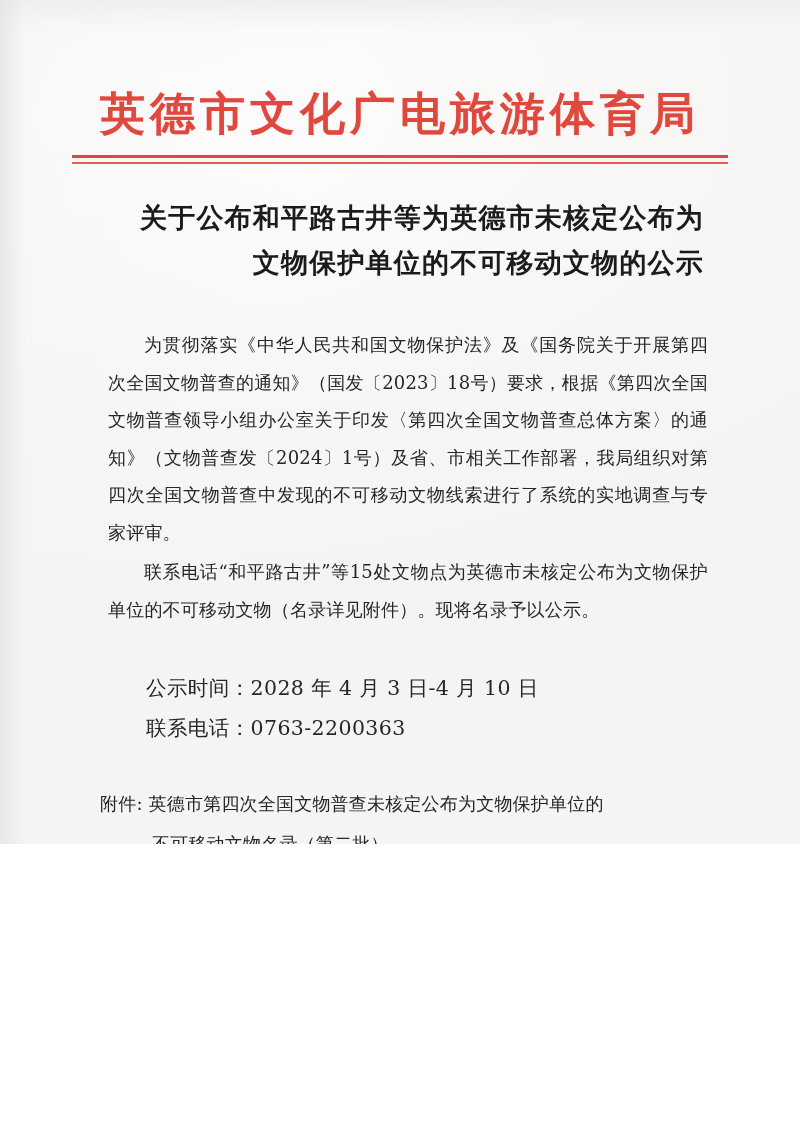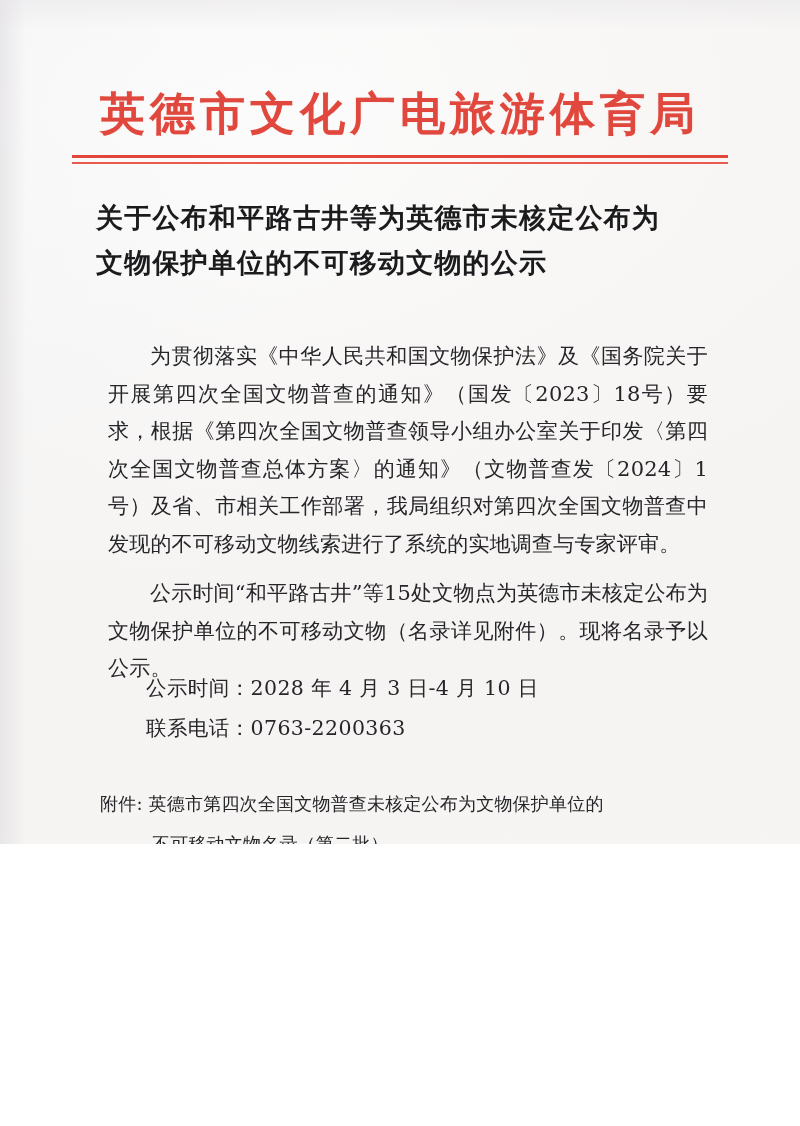--- a/index.html
+++ b/index.html
@@ -77,45 +77,45 @@
     height: 1.6px;
     background: #e8594e;
   }
 
   
   .doc-title {
     position: absolute;
     left: 96px;
     right: 96px;
     top: 196px;
-    text-align: left;
+    text-align: right;
     font-family: "DejaVu Serif", "Liberation Serif", serif;
     font-weight: bold;
     font-size: 27px;
     color: #1b1b1d;
     line-height: 1.66;
     letter-spacing: 1.2px;
   }
 
   
   .body-block {
     position: absolute;
     left: 108px;
     right: 92px;
     top: 326px;
   }
   .para {
     font-family: "DejaVu Serif", "Liberation Serif", serif;
-    font-size: 21px;
+    font-size: 18px;
     color: #26262a;
     line-height: 37.5px;
     text-align: justify;
     text-justify: inter-ideograph;
     letter-spacing: 0.2px;
-    margin: 12px 0 2px 0;
+    margin: 0 0 2px 0;
     text-indent: 2em;
   }
 
   .info-lines {
     position: absolute;
     left: 146px;
     top: 668px;
   }
   .info-line {
     font-family: "DejaVu Serif", "Liberation Serif", serif;
@@ -203,21 +203,21 @@
     <div class="rule-thin"></div>
   </div>
 
   <div class="doc-title">
     <div>关于公布和平路古井等为英德市未核定公布为</div>
     <div>文物保护单位的不可移动文物的公示</div>
   </div>
 
   <div class="body-block">
     <p class="para">为贯彻落实《中华人民共和国文物保护法》及《国务院关于开展第四次全国文物普查的通知》（国发〔2023〕18号）要求，根据《第四次全国文物普查领导小组办公室关于印发〈第四次全国文物普查总体方案〉的通知》（文物普查发〔2024〕1号）及省、市相关工作部署，我局组织对第四次全国文物普查中发现的不可移动文物线索进行了系统的实地调查与专家评审。</p>
-    <p class="para">公示时间“和平路古井”等15处文物点为英德市未核定公布为文物保护单位的不可移动文物（名录详见附件）。现将名录予以公示。</p>
+    <p class="para">联系电话“和平路古井”等15处文物点为英德市未核定公布为文物保护单位的不可移动文物（名录详见附件）。现将名录予以公示。</p>
   </div>
 
   <div class="info-lines">
     <div class="info-line">
       <span>公示时间：</span><span>2028 年 4 月 3 日-4 月 10 日</span>
     </div>
     <div class="info-line">
       <span>联系电话：</span><span>0763-2200363</span>
     </div>
   </div>

